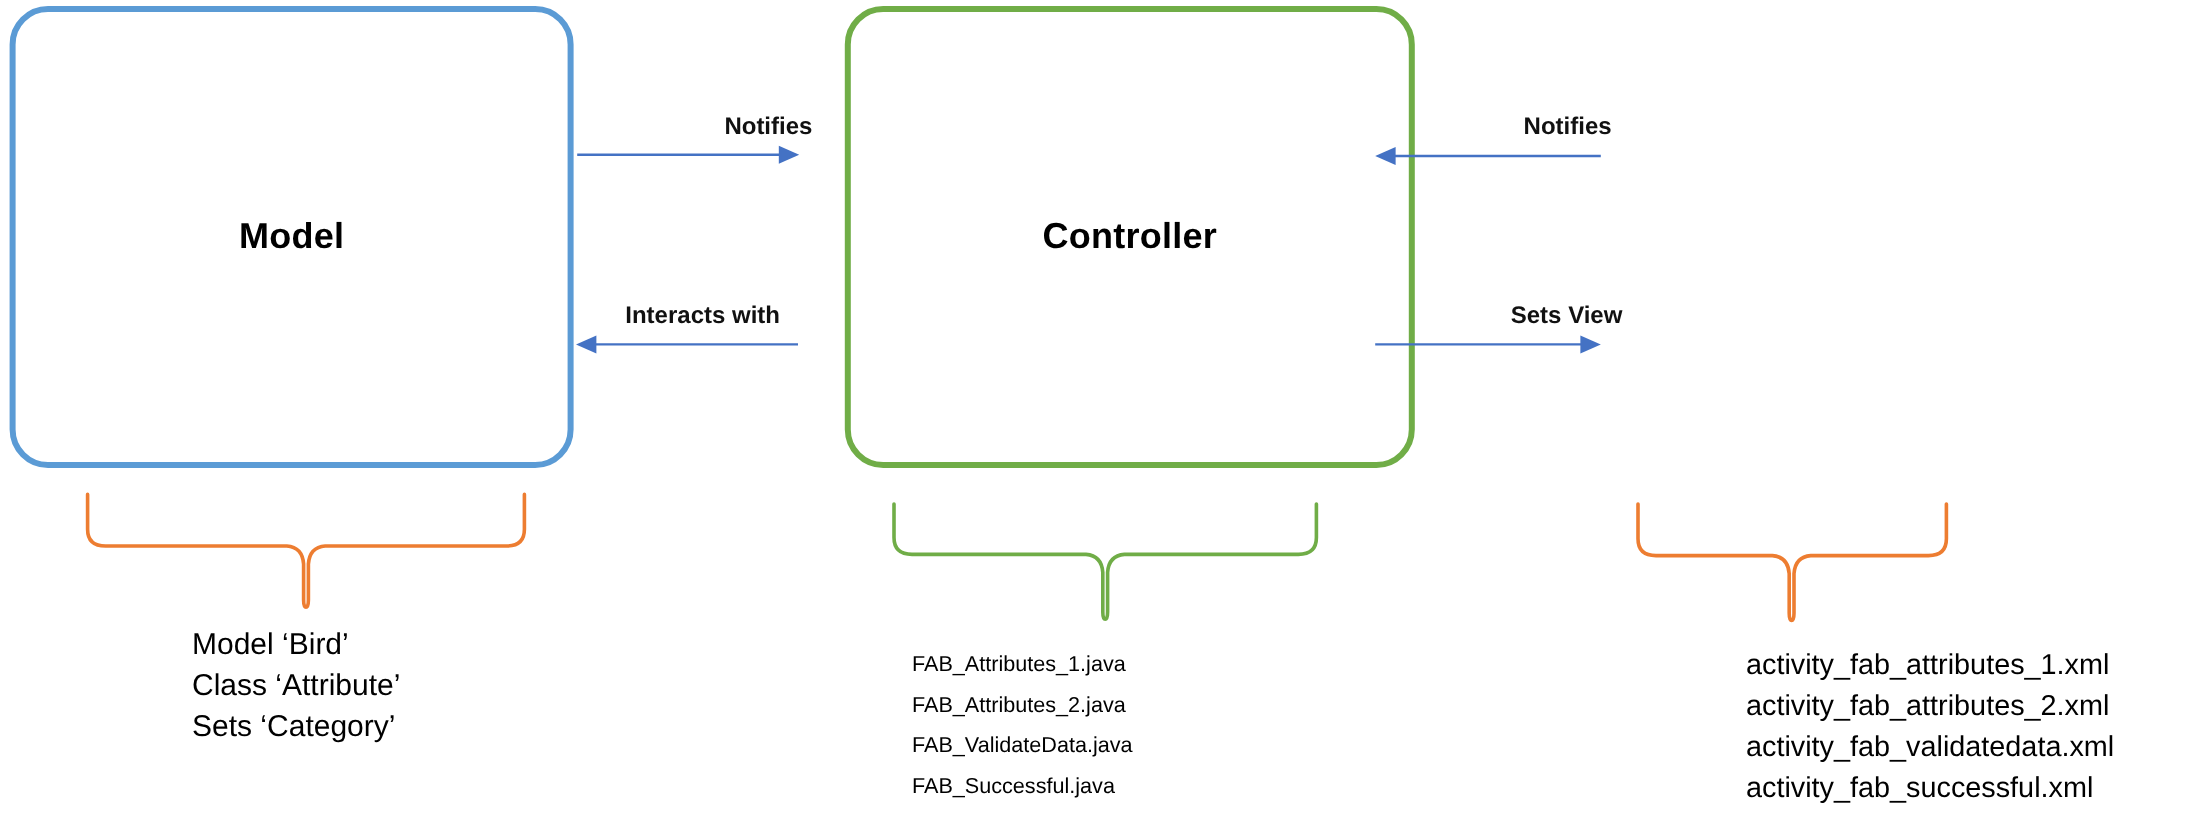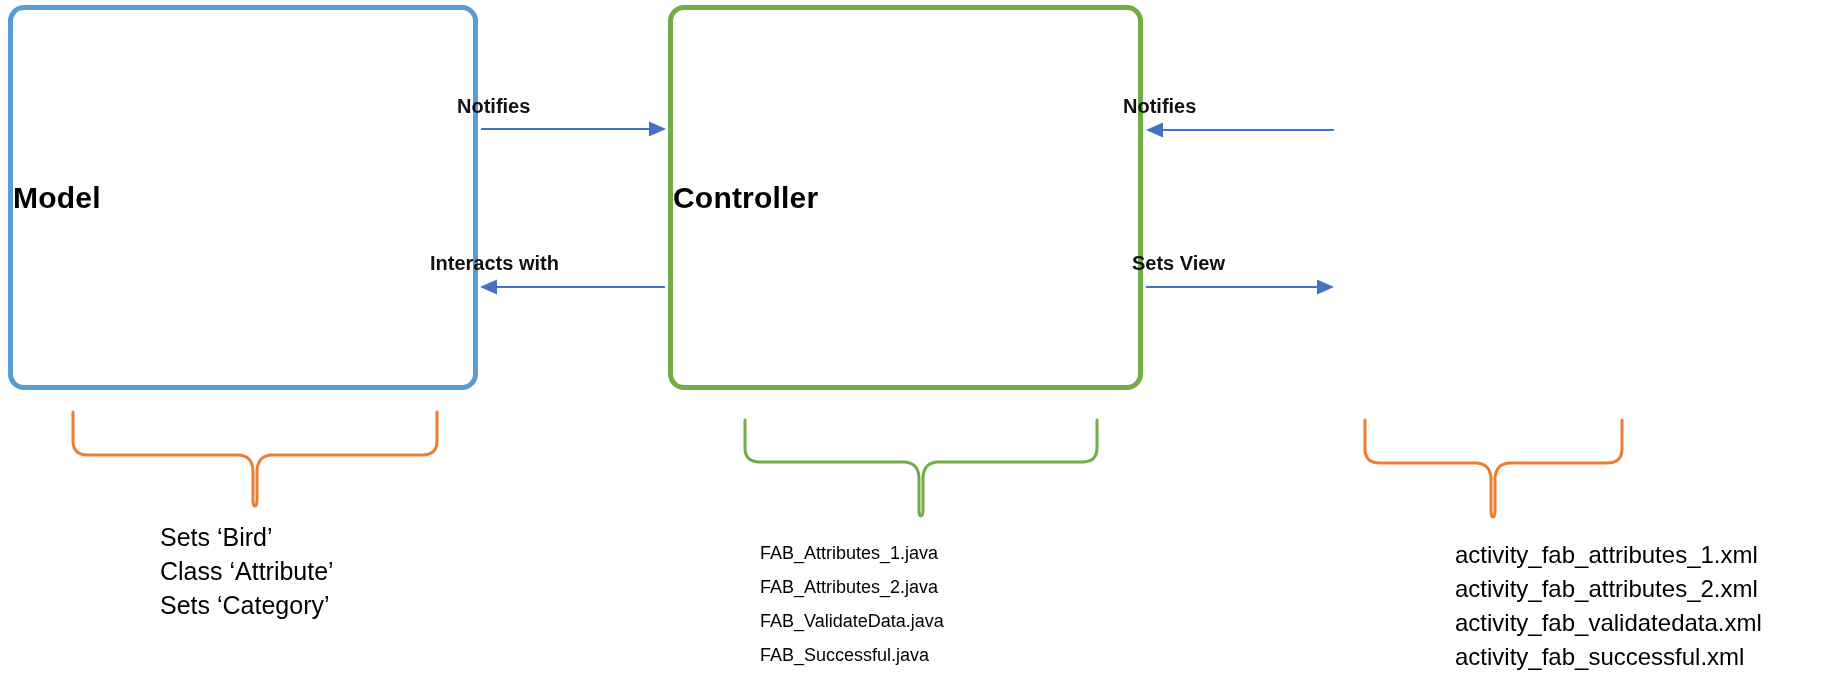--- a/index.html
+++ b/index.html
@@ -20,40 +20,41 @@
     left: 0; top: 0;
     width: 1825px;
     height: 692px;
     pointer-events: none;
   }
   .mvc-box {
     position: absolute;
     top: 5px;
     height: 375px;
     border: 5px solid #888;
-    border-radius: 16px;
+    border-radius: 32px;
     background: #ffffff;
     display: flex;
     align-items: center;
+    justify-content: center;
     box-sizing: content-box;
   }
   .mvc-box .box-title {
     font-size: 30px;
     font-weight: 700;
     color: #000000;
     letter-spacing: 0.2px;
   }
   #model-box   { left: 8px;    width: 460px; }
-  #controller-box { left: 668px;  width: 465px; }
+  #controller-box { left: 704px;  width: 465px; }
   #view-box    { left: 1337px; width: 463px; }
 
   .arrow-label {
     position: absolute;
     width: 220px;
-    text-align: left;
+    text-align: right;
     font-size: 20px;
     font-weight: 700;
     color: #111111;
     white-space: nowrap;
   }
   #label-notifies-left   { left: 457px;  top: 95px;  }
   #label-interacts-with  { left: 430px;  top: 252px; }
   #label-notifies-right  { left: 1123px; top: 95px;  }
   #label-sets-view       { left: 1132px; top: 252px; }
 
@@ -115,21 +116,21 @@
 
   <div class="arrow-label" id="label-notifies-left">Notifies</div>
 
   <div class="arrow-label" id="label-interacts-with">Interacts with</div>
 
   <div class="arrow-label" id="label-notifies-right">Notifies</div>
 
   <div class="arrow-label" id="label-sets-view">Sets View</div>
 
   <div class="file-list" id="model-list">
-    <div class="list-line">Sets ‘Bird’</div>
+    <div class="list-line">Model ‘Bird’</div>
     <div class="list-line">Class ‘Attribute’</div>
     <div class="list-line">Sets ‘Category’</div>
   </div>
 
   <div class="file-list" id="controller-list">
     <div class="list-line">FAB_Attributes_1.java</div>
     <div class="list-line">FAB_Attributes_2.java</div>
     <div class="list-line">FAB_ValidateData.java</div>
     <div class="list-line">FAB_Successful.java</div>
   </div>

